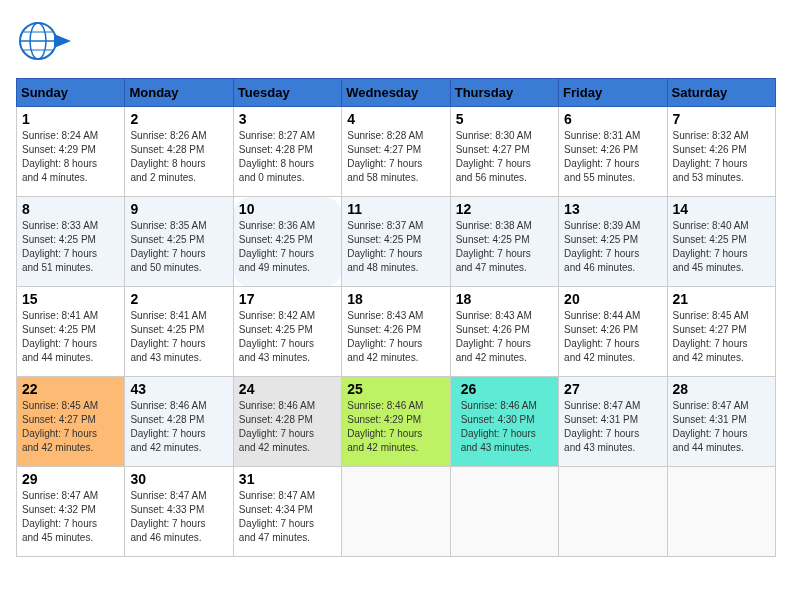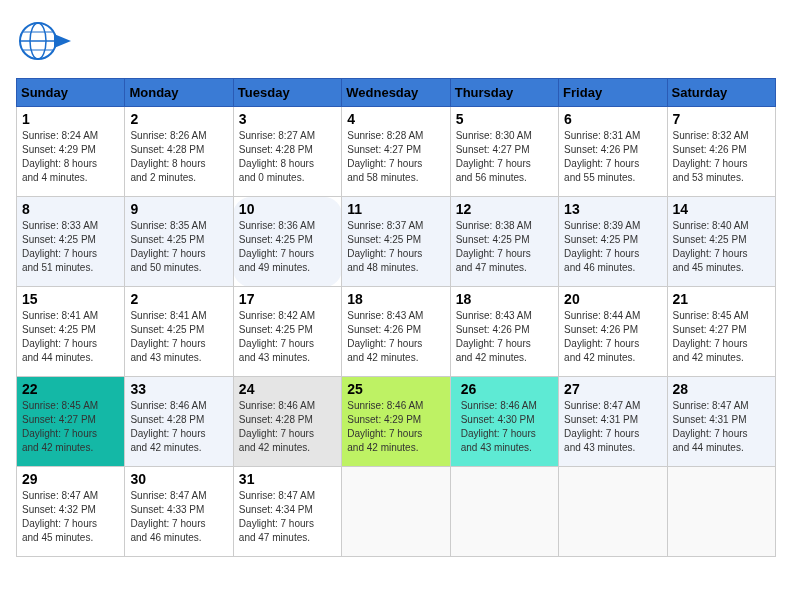--- a/index.html
+++ b/index.html
@@ -200,26 +200,26 @@
         <td>
           <span class="day-num">20</span>
           <div class="day-info">Sunrise: 8:44 AM<br>Sunset: 4:26 PM<br>Daylight: 7 hours<br>and 42 minutes.</div>
         </td>
         <td>
           <span class="day-num">21</span>
           <div class="day-info">Sunrise: 8:45 AM<br>Sunset: 4:27 PM<br>Daylight: 7 hours<br>and 42 minutes.</div>
         </td>
       </tr>
       <tr>
-        <td style="background: #14b8a6;">
+        <td style="background: #fdba74;">
           <span class="day-num">22</span>
           <div class="day-info">Sunrise: 8:45 AM<br>Sunset: 4:27 PM<br>Daylight: 7 hours<br>and 42 minutes.</div>
         </td>
         <td style="background: rgb(240, 244, 251);">
-          <span class="day-num">33</span>
+          <span class="day-num">43</span>
           <div class="day-info">Sunrise: 8:46 AM<br>Sunset: 4:28 PM<br>Daylight: 7 hours<br>and 42 minutes.</div>
         </td>
         <td style="background: #e5e5e5;">
           <span class="day-num">24</span>
           <div class="day-info">Sunrise: 8:46 AM<br>Sunset: 4:28 PM<br>Daylight: 7 hours<br>and 42 minutes.</div>
         </td>
         <td style="background: #bef264;">
           <span class="day-num">25</span>
           <div class="day-info">Sunrise: 8:46 AM<br>Sunset: 4:29 PM<br>Daylight: 7 hours<br>and 42 minutes.</div>
         </td>

